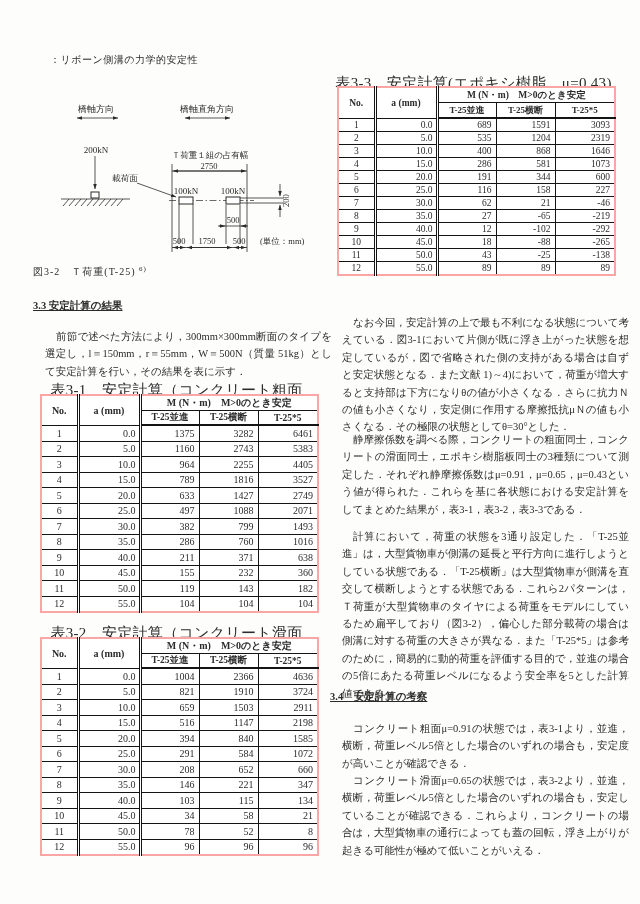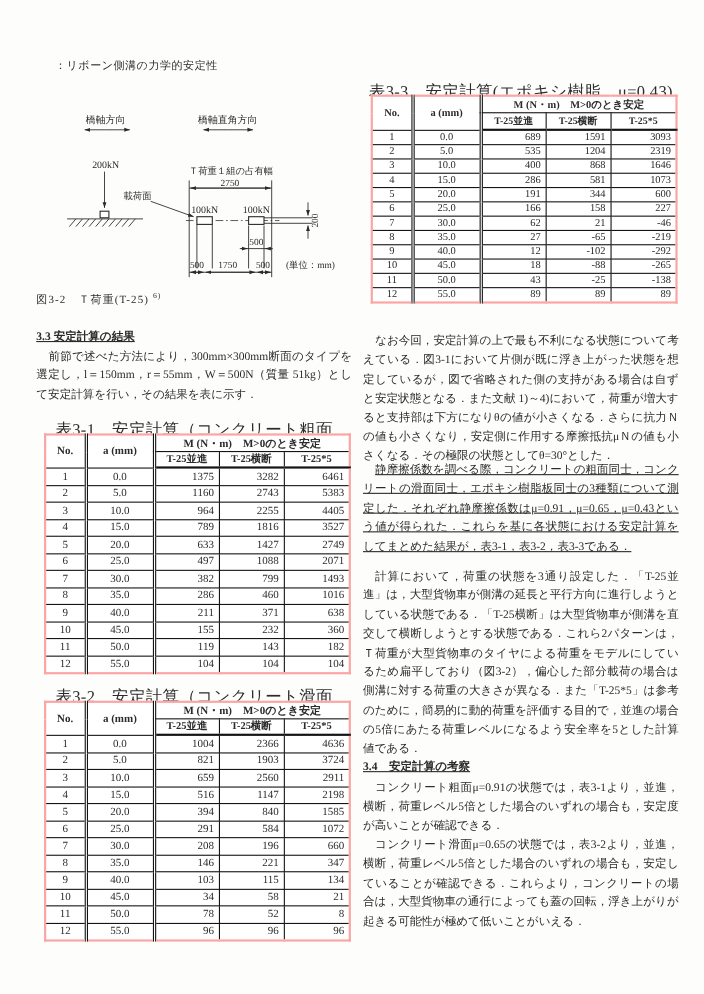--- a/index.html
+++ b/index.html
@@ -8,41 +8,41 @@
     font-family:"Liberation Serif","DejaVu Serif",serif;
     -webkit-font-smoothing:antialiased;
   }
   .page{position:relative;width:640px;height:904px;background:#fdfdfc;overflow:hidden;}
   .col{position:absolute;top:12px;width:287px;height:904px;}
   #col-left{left:33px;}
   #col-right{left:330px;}
   .abs{position:absolute;}
   .note{font-size:10px;letter-spacing:.5px;}
   .sec-heading{font-size:10.5px;font-weight:bold;margin:0;text-decoration:underline;}
-  .body-text{margin:0;font-size:10.5px;line-height:17.4px;text-align:justify;width:287px;}
+  .body-text{margin:12px;font-size:10.5px;line-height:17.4px;text-align:justify;width:287px;}
   .indent{text-indent:11px;}
   .tbl-caption{width:287px;text-align:center;font-size:15px;letter-spacing:.3px;}
   .fig-caption{width:287px;text-align:left;font-size:10px;letter-spacing:1px;}
   .fig-caption sup{font-size:7px;}
 
   table.data{
     border-collapse:collapse;table-layout:fixed;width:277px;background:#ffffff;
     font-family:Liberation Serif, serif;
     border:2px solid #fca5a5;
   }
   table.data th, table.data td{
     border:1px solid #141414;font-size:10px;padding:1px 3px;height:12.5px;
     overflow:hidden;white-space:nowrap;
   }
   table.data th{font-weight:bold;text-align:center;padding:0 2px;}
   table.data tr.sub th{border-bottom:2px solid #141414;font-size:9.5px;text-align:center;}
   .h-no,.c-no{border-right:3px double #141414 !important;}
   .h-a,.c-a{border-right:3px double #141414 !important;}
   .c-no{text-align:center;}
-  .c-a{text-align:center;}
+  .c-a{text-align:right;}
   .c-num{text-align:right;padding-right:4px !important;}
   table.tight th, table.tight td{font-size:9.5px;height:11px;padding:0.5px 3px;}
   table.tight tr.sub th{font-size:9px;}
 
   svg text{font-family:"Liberation Serif","DejaVu Serif",serif;fill:#2b2b2b;}
   svg .ln{stroke:#2b2b2b;stroke-width:.8;fill:none;}
   svg .dash{stroke:#2b2b2b;stroke-width:.7;fill:none;stroke-dasharray:7 2.5 1.5 2.5;}
   svg .box{fill:#ffffff;stroke:#2b2b2b;stroke-width:1;}
 </style>
 </head>
@@ -207,21 +207,21 @@
             <td class="c-no">7</td>
             <td class="c-a">30.0</td>
             <td class="c-num">382</td>
             <td class="c-num">799</td>
             <td class="c-num">1493</td>
           </tr>
           <tr>
             <td class="c-no">8</td>
             <td class="c-a">35.0</td>
             <td class="c-num">286</td>
-            <td class="c-num">460</td>
+            <td class="c-num">760</td>
             <td class="c-num">1016</td>
           </tr>
           <tr>
             <td class="c-no">9</td>
             <td class="c-a">40.0</td>
             <td class="c-num">211</td>
             <td class="c-num">371</td>
             <td class="c-num">638</td>
           </tr>
           <tr>
@@ -274,28 +274,28 @@
             <td class="c-no">1</td>
             <td class="c-a">0.0</td>
             <td class="c-num">1004</td>
             <td class="c-num">2366</td>
             <td class="c-num">4636</td>
           </tr>
           <tr>
             <td class="c-no">2</td>
             <td class="c-a">5.0</td>
             <td class="c-num">821</td>
-            <td class="c-num">1903</td>
+            <td class="c-num">1910</td>
             <td class="c-num">3724</td>
           </tr>
           <tr>
             <td class="c-no">3</td>
             <td class="c-a">10.0</td>
             <td class="c-num">659</td>
-            <td class="c-num">2560</td>
+            <td class="c-num">1503</td>
             <td class="c-num">2911</td>
           </tr>
           <tr>
             <td class="c-no">4</td>
             <td class="c-a">15.0</td>
             <td class="c-num">516</td>
             <td class="c-num">1147</td>
             <td class="c-num">2198</td>
           </tr>
           <tr>
@@ -309,21 +309,21 @@
             <td class="c-no">6</td>
             <td class="c-a">25.0</td>
             <td class="c-num">291</td>
             <td class="c-num">584</td>
             <td class="c-num">1072</td>
           </tr>
           <tr>
             <td class="c-no">7</td>
             <td class="c-a">30.0</td>
             <td class="c-num">208</td>
-            <td class="c-num">196</td>
+            <td class="c-num">652</td>
             <td class="c-num">660</td>
           </tr>
           <tr>
             <td class="c-no">8</td>
             <td class="c-a">35.0</td>
             <td class="c-num">146</td>
             <td class="c-num">221</td>
             <td class="c-num">347</td>
           </tr>
           <tr>
@@ -413,21 +413,21 @@
           <tr>
             <td class="c-no">5</td>
             <td class="c-a">20.0</td>
             <td class="c-num">191</td>
             <td class="c-num">344</td>
             <td class="c-num">600</td>
           </tr>
           <tr>
             <td class="c-no">6</td>
             <td class="c-a">25.0</td>
-            <td class="c-num">166</td>
+            <td class="c-num">116</td>
             <td class="c-num">158</td>
             <td class="c-num">227</td>
           </tr>
           <tr>
             <td class="c-no">7</td>
             <td class="c-a">30.0</td>
             <td class="c-num">62</td>
             <td class="c-num">21</td>
             <td class="c-num">-46</td>
           </tr>
@@ -463,21 +463,21 @@
             <td class="c-no">12</td>
             <td class="c-a">55.0</td>
             <td class="c-num">89</td>
             <td class="c-num">89</td>
             <td class="c-num">89</td>
           </tr>
         </tbody>
     </table>
 
     <p class="abs body-text indent" style="top:290px;">なお今回，安定計算の上で最も不利になる状態について考えている．図3-1において片側が既に浮き上がった状態を想定しているが，図で省略された側の支持がある場合は自ずと安定状態となる．また文献 1)～4)において，荷重が増大すると支持部は下方になりθの値が小さくなる．さらに抗力Ｎの値も小さくなり，安定側に作用する摩擦抵抗μＮの値も小さくなる．その極限の状態としてθ=30°とした．</p>
-    <p class="abs body-text indent" style="top:407px;text-decoration:underline;">静摩擦係数を調べる際，コンクリートの粗面同士，コンクリートの滑面同士，エポキシ樹脂板同士の3種類について測定した．それぞれ静摩擦係数はμ=0.91，μ=0.65，μ=0.43という値が得られた．これらを基に各状態における安定計算をしてまとめた結果が，表3-1，表3-2，表3-3である．</p>
+    <p class="abs body-text indent" style="top:407px;">静摩擦係数を調べる際，コンクリートの粗面同士，コンクリートの滑面同士，エポキシ樹脂板同士の3種類について測定した．それぞれ静摩擦係数はμ=0.91，μ=0.65，μ=0.43という値が得られた．これらを基に各状態における安定計算をしてまとめた結果が，表3-1，表3-2，表3-3である．</p>
     <p class="abs body-text indent" style="top:504px;">計算において，荷重の状態を3通り設定した．「T-25並進」は，大型貨物車が側溝の延長と平行方向に進行しようとしている状態である．「T-25横断」は大型貨物車が側溝を直交して横断しようとする状態である．これら2パターンは，Ｔ荷重が大型貨物車のタイヤによる荷重をモデルにしているため扁平しており（図3-2），偏心した部分載荷の場合は側溝に対する荷重の大きさが異なる．また「T-25*5」は参考のために，簡易的に動的荷重を評価する目的で，並進の場合の5倍にあたる荷重レベルになるよう安全率を5とした計算値である．</p>
 
     <h3 class="abs sec-heading" style="top:678px;left:0;">3.4　安定計算の考察</h3>
     <p class="abs body-text indent" style="top:696px;">コンクリート粗面μ=0.91の状態では，表3-1より，並進，横断，荷重レベル5倍とした場合のいずれの場合も，安定度が高いことが確認できる．</p>
     <p class="abs body-text indent" style="top:748px;">コンクリート滑面μ=0.65の状態では，表3-2より，並進，横断，荷重レベル5倍とした場合のいずれの場合も，安定していることが確認できる．これらより，コンクリートの場合は，大型貨物車の通行によっても蓋の回転，浮き上がりが起きる可能性が極めて低いことがいえる．</p>
   </div>
 
 </div>
 
 </body></html>

